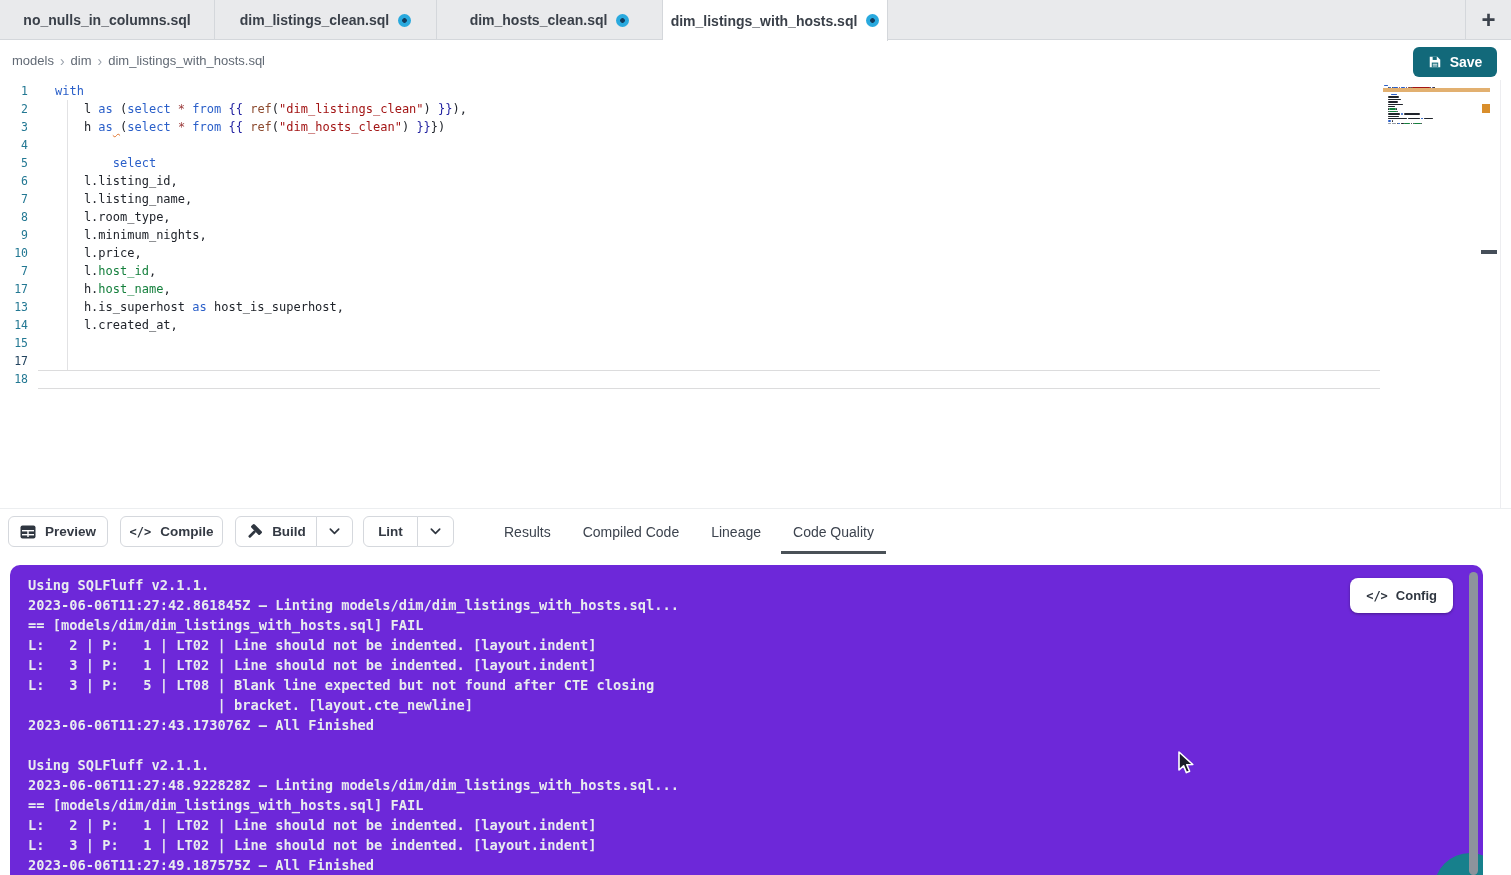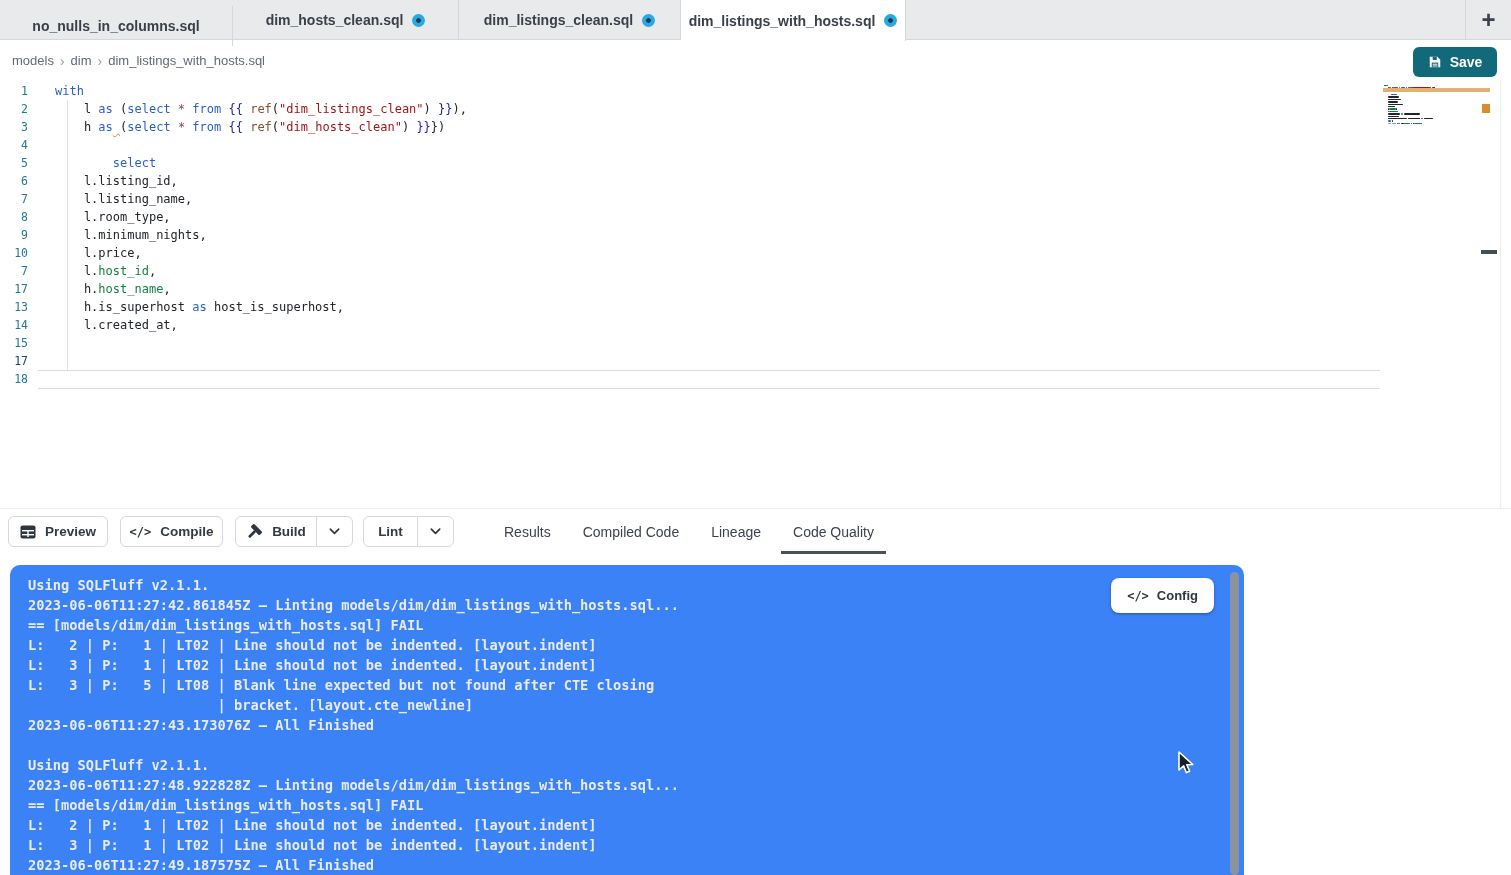--- a/index.html
+++ b/index.html
@@ -6,21 +6,21 @@
   html,body { width:1511px; height:875px; overflow:hidden; }
   body { font-family:"Liberation Sans", sans-serif; background:#fff; position:relative; }
 
   .app { position:absolute; inset:0; }
 
   
   .tabbar { position:absolute; left:0; top:0; width:1511px; height:40px;
             background:#e9eaec; border-bottom:1px solid #d4d7db; display:flex; z-index:5; }
   .tab { height:40px; display:flex; align-items:center; justify-content:center; gap:9px;
          border-right:1px solid #d4d7db; font-size:14px; font-weight:600; color:#3a4049; cursor:pointer; }
-  .tab.t0 { width:233px;margin-top:6px; } .tab.t1 { width:222px; } .tab.t2 { width:226px; } .tab.t3 { width:225px; }
+  .tab.t0 { width:215px; } .tab.t1 { width:222px; } .tab.t2 { width:226px; } .tab.t3 { width:225px; }
   .tab.active { background:#fff; height:41px; }
   .dot { width:13px; height:13px; border-radius:50%; flex:0 0 auto;
          background:radial-gradient(circle at center, #123c5e 0 2.2px, #29a9de 2.3px 100%); }
   .tab-fill { flex:1; }
   .newtab { width:46px; display:flex; align-items:center; justify-content:center;
             font-size:24px; font-weight:600; color:#3c424c; cursor:pointer; border-left:1px solid #d4d7db; }
 
   
   .crumbrow { position:absolute; left:0; top:41px; width:1511px; height:39px; background:#fff; }
   .breadcrumb { position:absolute; left:12px; top:0; height:39px; display:flex; align-items:center;
@@ -78,22 +78,22 @@
   .icon { display:inline-flex; align-items:center; }
   .code-glyph { font-family:"DejaVu Sans Mono", monospace; font-size:12px; font-weight:700; color:#2f3640; }
 
   .panel-tabs { position:absolute; left:488px; top:0; height:45px; display:flex; align-items:center; }
   .ptab { position:relative; height:45px; display:flex; align-items:center; padding:0 16px;
           font-size:14px; color:#3c434e; cursor:pointer; }
   .ptab.active::after { content:""; position:absolute; left:4px; right:4px; bottom:0; height:3px;
           background:#4a5157; }
 
   
-  .terminal { position:absolute; left:10px; top:565px; width:1234px; height:310px;
-              background:#3b82f6; border-radius:10px 10px 0 0; overflow:hidden; }
+  .terminal { position:absolute; left:10px; top:565px; width:1473px; height:310px;
+              background:#6d28d9; border-radius:10px 10px 0 0; overflow:hidden; }
   .term-pre { margin:0; padding:10px 70px 0 18px; font-family:"DejaVu Sans Mono", monospace;
               font-size:13.7px; font-weight:700; line-height:20px; color:#e8ebef; white-space:pre; }
   .config-btn { position:absolute; right:30px; top:13px; height:35px; padding:0 16px;
                 background:#fff; border:none; border-radius:8px; display:flex; align-items:center; gap:8px;
                 font-size:13px; font-weight:600; color:#2f3640; cursor:pointer;
                 box-shadow:0 1px 3px rgba(0,0,0,.35); }
   .term-scroll-thumb { position:absolute; right:5px; top:7px; bottom:0; width:9px;
                        background:#8d939c; border-radius:5px; cursor:pointer; }
   .chat-bubble { position:absolute; left:1424px; top:288px; width:72px; height:72px;
                  border-radius:50%; background:#17808c; cursor:pointer; }
@@ -103,26 +103,26 @@
 </style>
 </head>
 <body>
 
 <div class="app">
 
   <div class="tabbar">
     <div class="tab t0">
       <span>no_nulls_in_columns.sql</span>
     </div>
+    <div class="tab t1">
+      <span>dim_listings_clean.sql</span>
+      <span class="dot"></span>
+    </div>
     <div class="tab t2">
       <span>dim_hosts_clean.sql</span>
-      <span class="dot"></span>
-    </div>
-    <div class="tab t1">
-      <span>dim_listings_clean.sql</span>
       <span class="dot"></span>
     </div>
     <div class="tab t3 active">
       <span>dim_listings_with_hosts.sql</span>
       <span class="dot"></span>
     </div>
     <div class="tab-fill"></div>
     <div class="newtab">+</div>
   </div>
 

